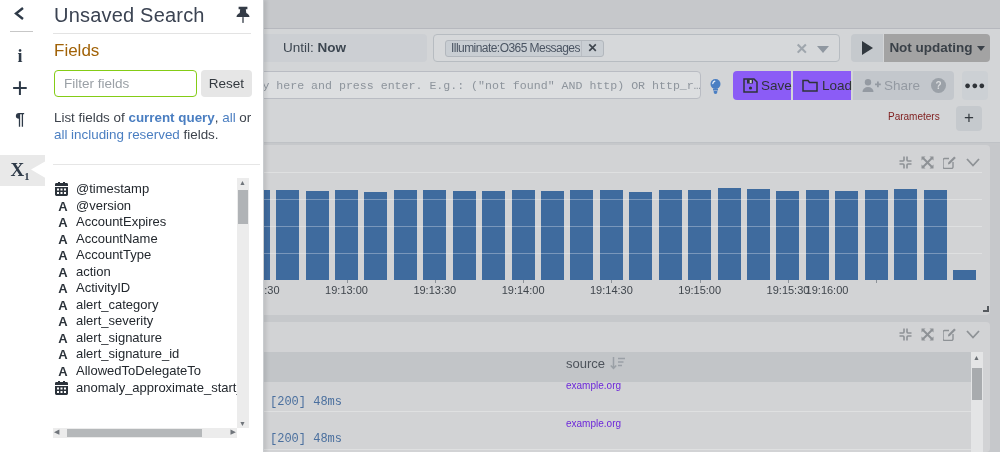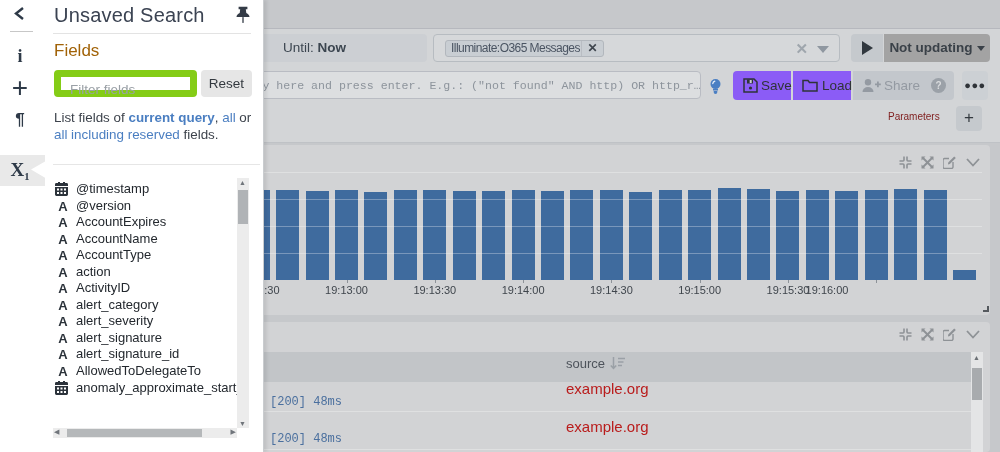--- a/index.html
+++ b/index.html
@@ -41,39 +41,39 @@
   #histcard { left:150px; top:145px; width:840px; height:170px; }
   #tablecard { left:150px; top:322px; width:840px; height:130px; }
   .widgeticons { position:absolute; display:flex; align-items:center; gap:9px; }
 
   .xlab { position:absolute; font-size:11px; color:#3f454c; top:284px; transform:translateX(-50%); }
   .gridline { position:absolute; left:154px; width:828px; height:1px; background:rgba(255,255,255,0.30); }
   .bar { position:absolute; background:#3f6b9e; }
 
   
   #thead { position:absolute; left:150px; top:352px; width:821px; height:30px; background:#c2c5c8; color:#4d535b; font-size:13px; }
-  .trow-src { position:absolute; left:566px; font-size:15px; color:#b91c1c; }
+  .trow-src { position:absolute; left:566px; font-size:10px; color:#6d28d9; }
   .trow-msg { position:absolute; left:270px; font-family:"Liberation Mono", monospace; font-size:12px; color:#4a6f9e; }
   .tdiv { position:absolute; left:150px; width:821px; height:1px; background:#dfe0e1; }
 
   
   #tscroll { position:absolute; left:971px; top:352px; width:12px; height:100px; background:#e4e5e6; }
   #tthumb { position:absolute; left:1px; top:16px; width:10px; height:32px; background:#a8abae; }
 
   
   #sidebar { position:absolute; left:0; top:0; width:264px; height:452px; background:#ffffff; border-right:1px solid #c9cccf; box-shadow:3px 0 3px rgba(0,0,0,0.08); }
   #rail { position:absolute; left:0; top:0; width:40px; height:452px; background:#fff; }
   .railicon { position:absolute; left:0; width:40px; text-align:center; color:#2e3a48; }
   #x1hl { position:absolute; left:0; top:155px; width:45px; height:31px; background:#e9e9e9; clip-path:polygon(0 0,100% 0,100% 21%,69% 47%,100% 73%,100% 100%,0 100%); }
 
   #title { position:absolute; left:54px; top:4px; font-size:20px; color:#3b4352; letter-spacing:0.2px; }
   #pin { position:absolute; left:236px; top:6px; }
   #titlediv { position:absolute; left:53px; top:33px; width:198px; height:1px; background:#e3e3e3; }
   #fieldsh { position:absolute; left:54px; top:41px; font-size:17px; color:#a16207; }
-  #filterin { position:absolute; left:54px; top:70px; width:143px; height:27px; background:#fff; border:7px solid #84cc16; border-radius:4px; color:#9aa0a6; font-size:13.5px; line-height:25px; padding-left:9px; }
+  #filterin { position:absolute; left:54px; top:70px; width:143px; height:27px; background:#fff; border:1px solid #84cc16; border-radius:4px; color:#9aa0a6; font-size:13.5px; line-height:25px; padding-left:9px; }
   #resetbtn { position:absolute; left:201px; top:70px; width:51px; height:27px; background:#e6e6e6; border-radius:4px; color:#33393f; font-size:13.5px; line-height:27px; text-align:center; }
   #listinfo { position:absolute; left:54px; top:110px; width:200px; font-size:13.4px; color:#3d434c; line-height:16.5px; }
   #listinfo a { color:#4a7ec1; text-decoration:none; }
   #listdiv { position:absolute; left:53px; top:164px; width:207px; height:1px; background:#e6e6e6; }
 
   #fieldlist { position:absolute; left:53px; top:181px; width:184px; height:248px; overflow:hidden; }
   .frow { height:16.55px; font-size:13px; color:#23282e; white-space:nowrap; position:relative; padding-left:23px; line-height:16.5px; }
   .ficon { position:absolute; left:2px; top:1px; width:16px; text-align:center; }
   .fA { font-weight:bold; font-size:13px; color:#2c333b; }
 

